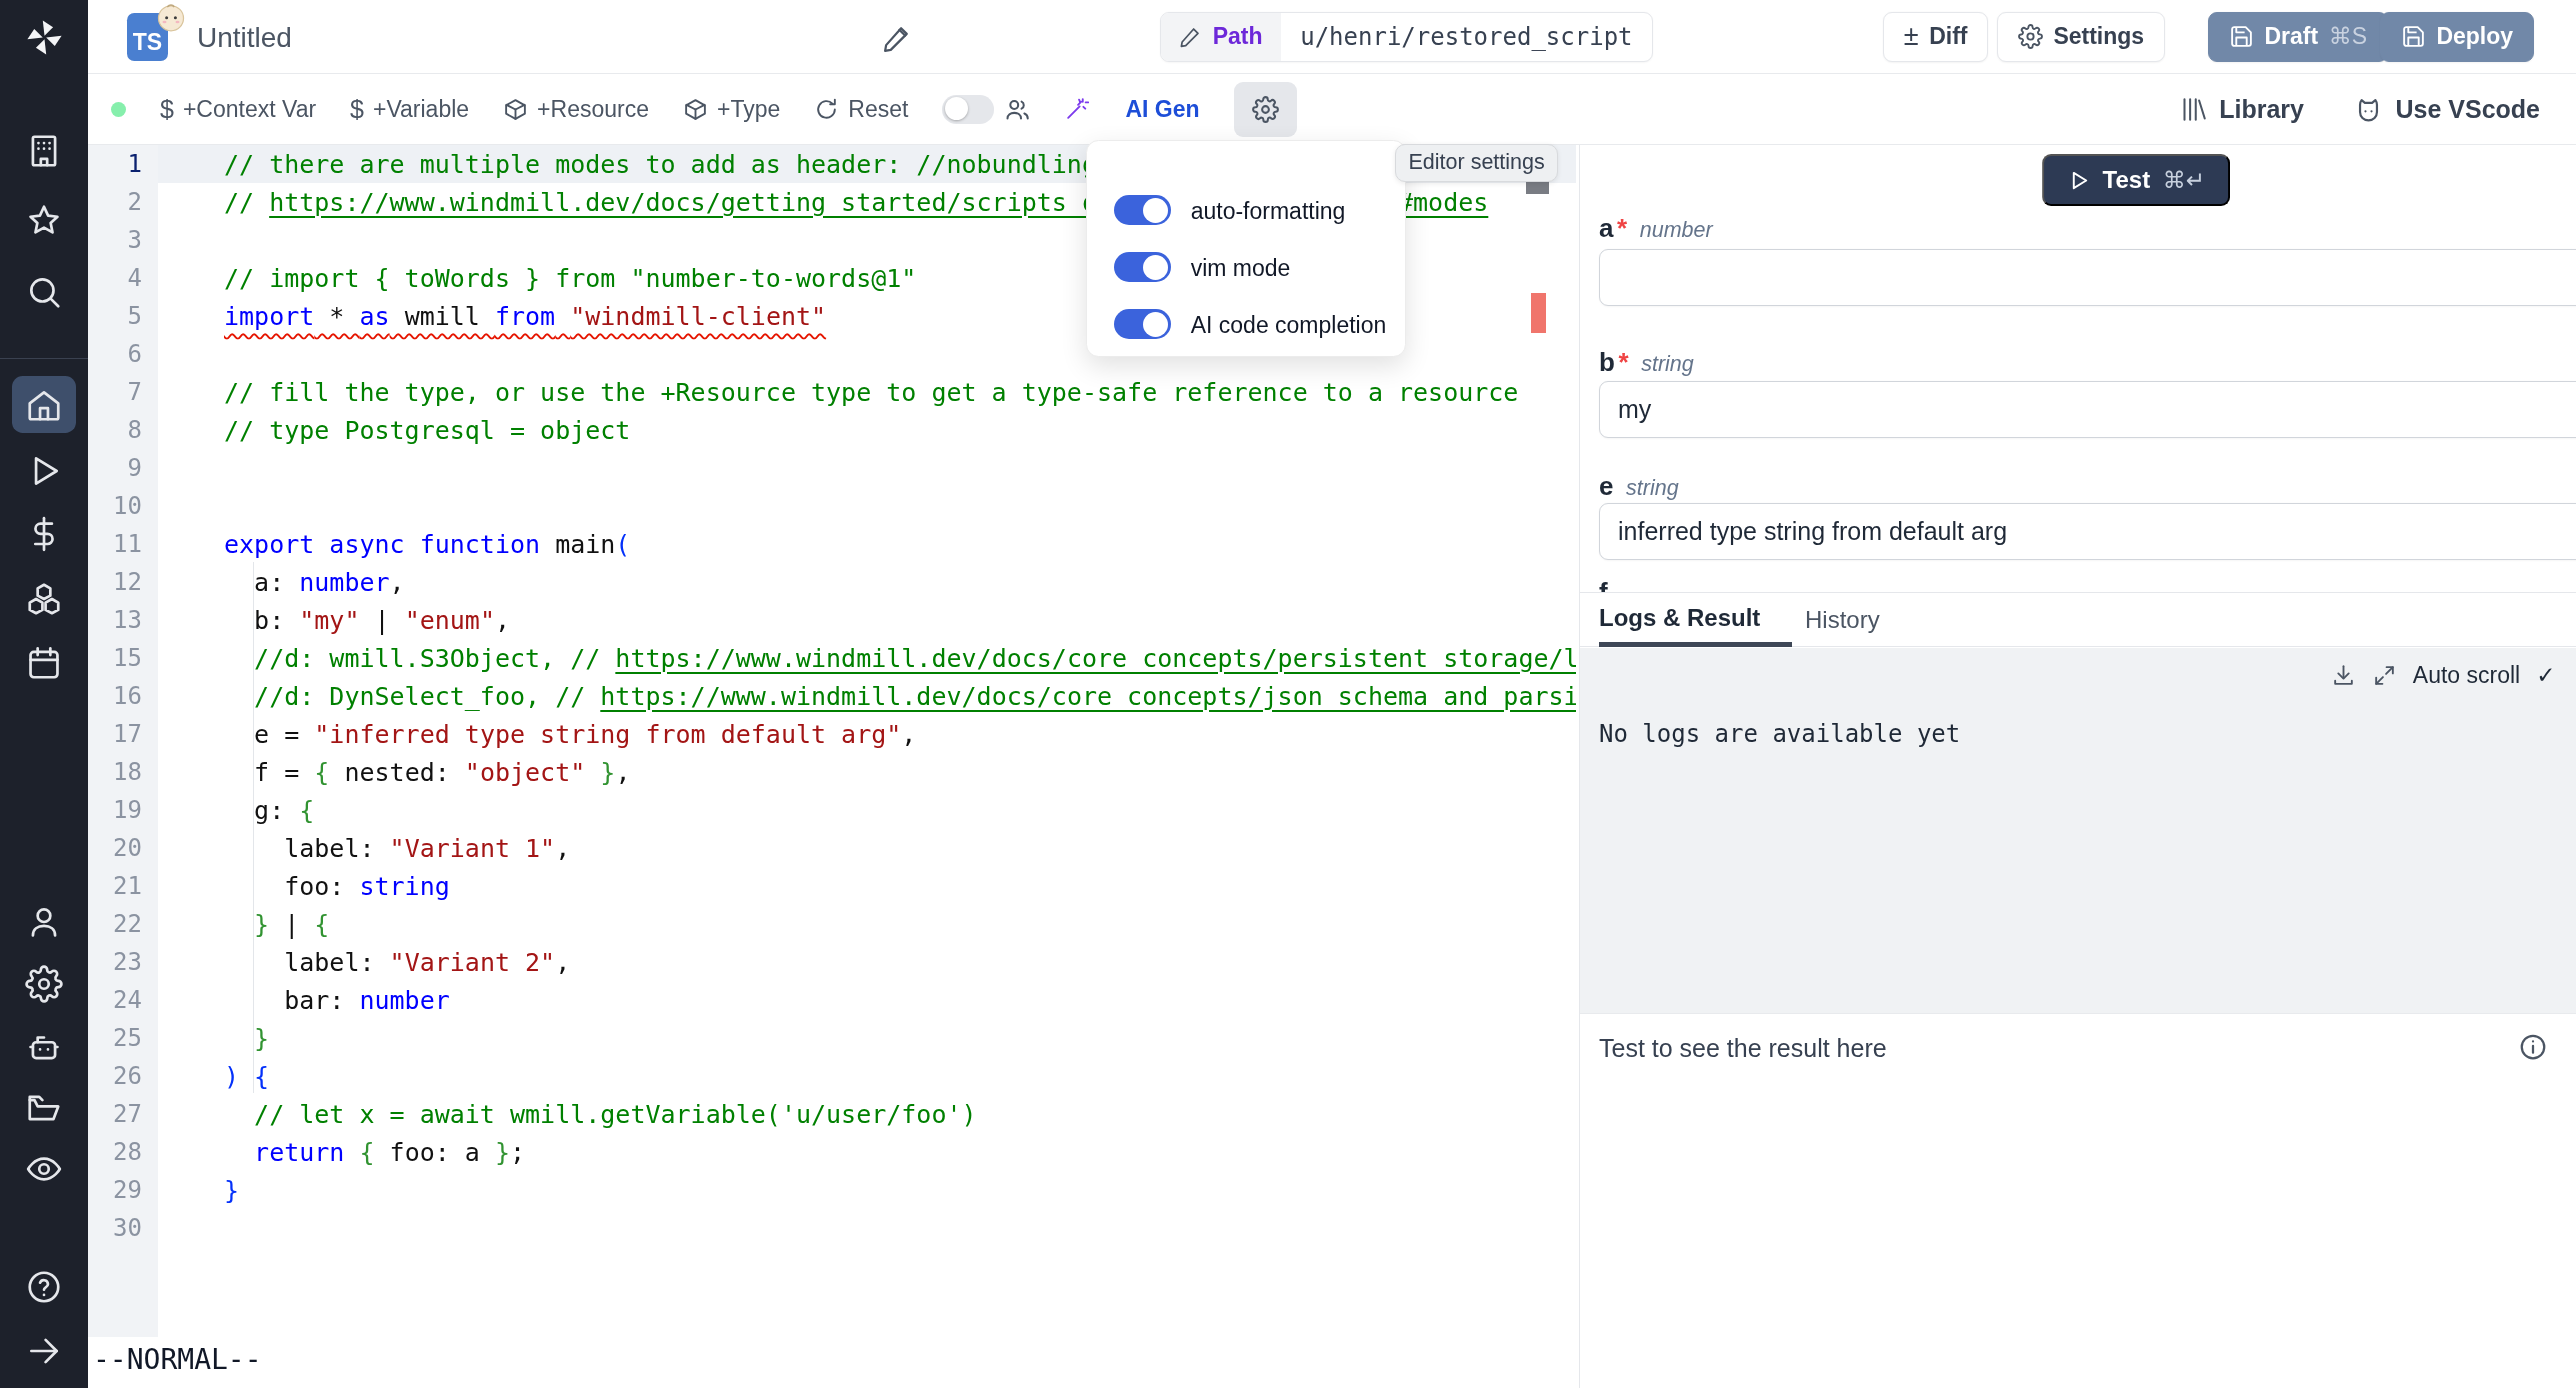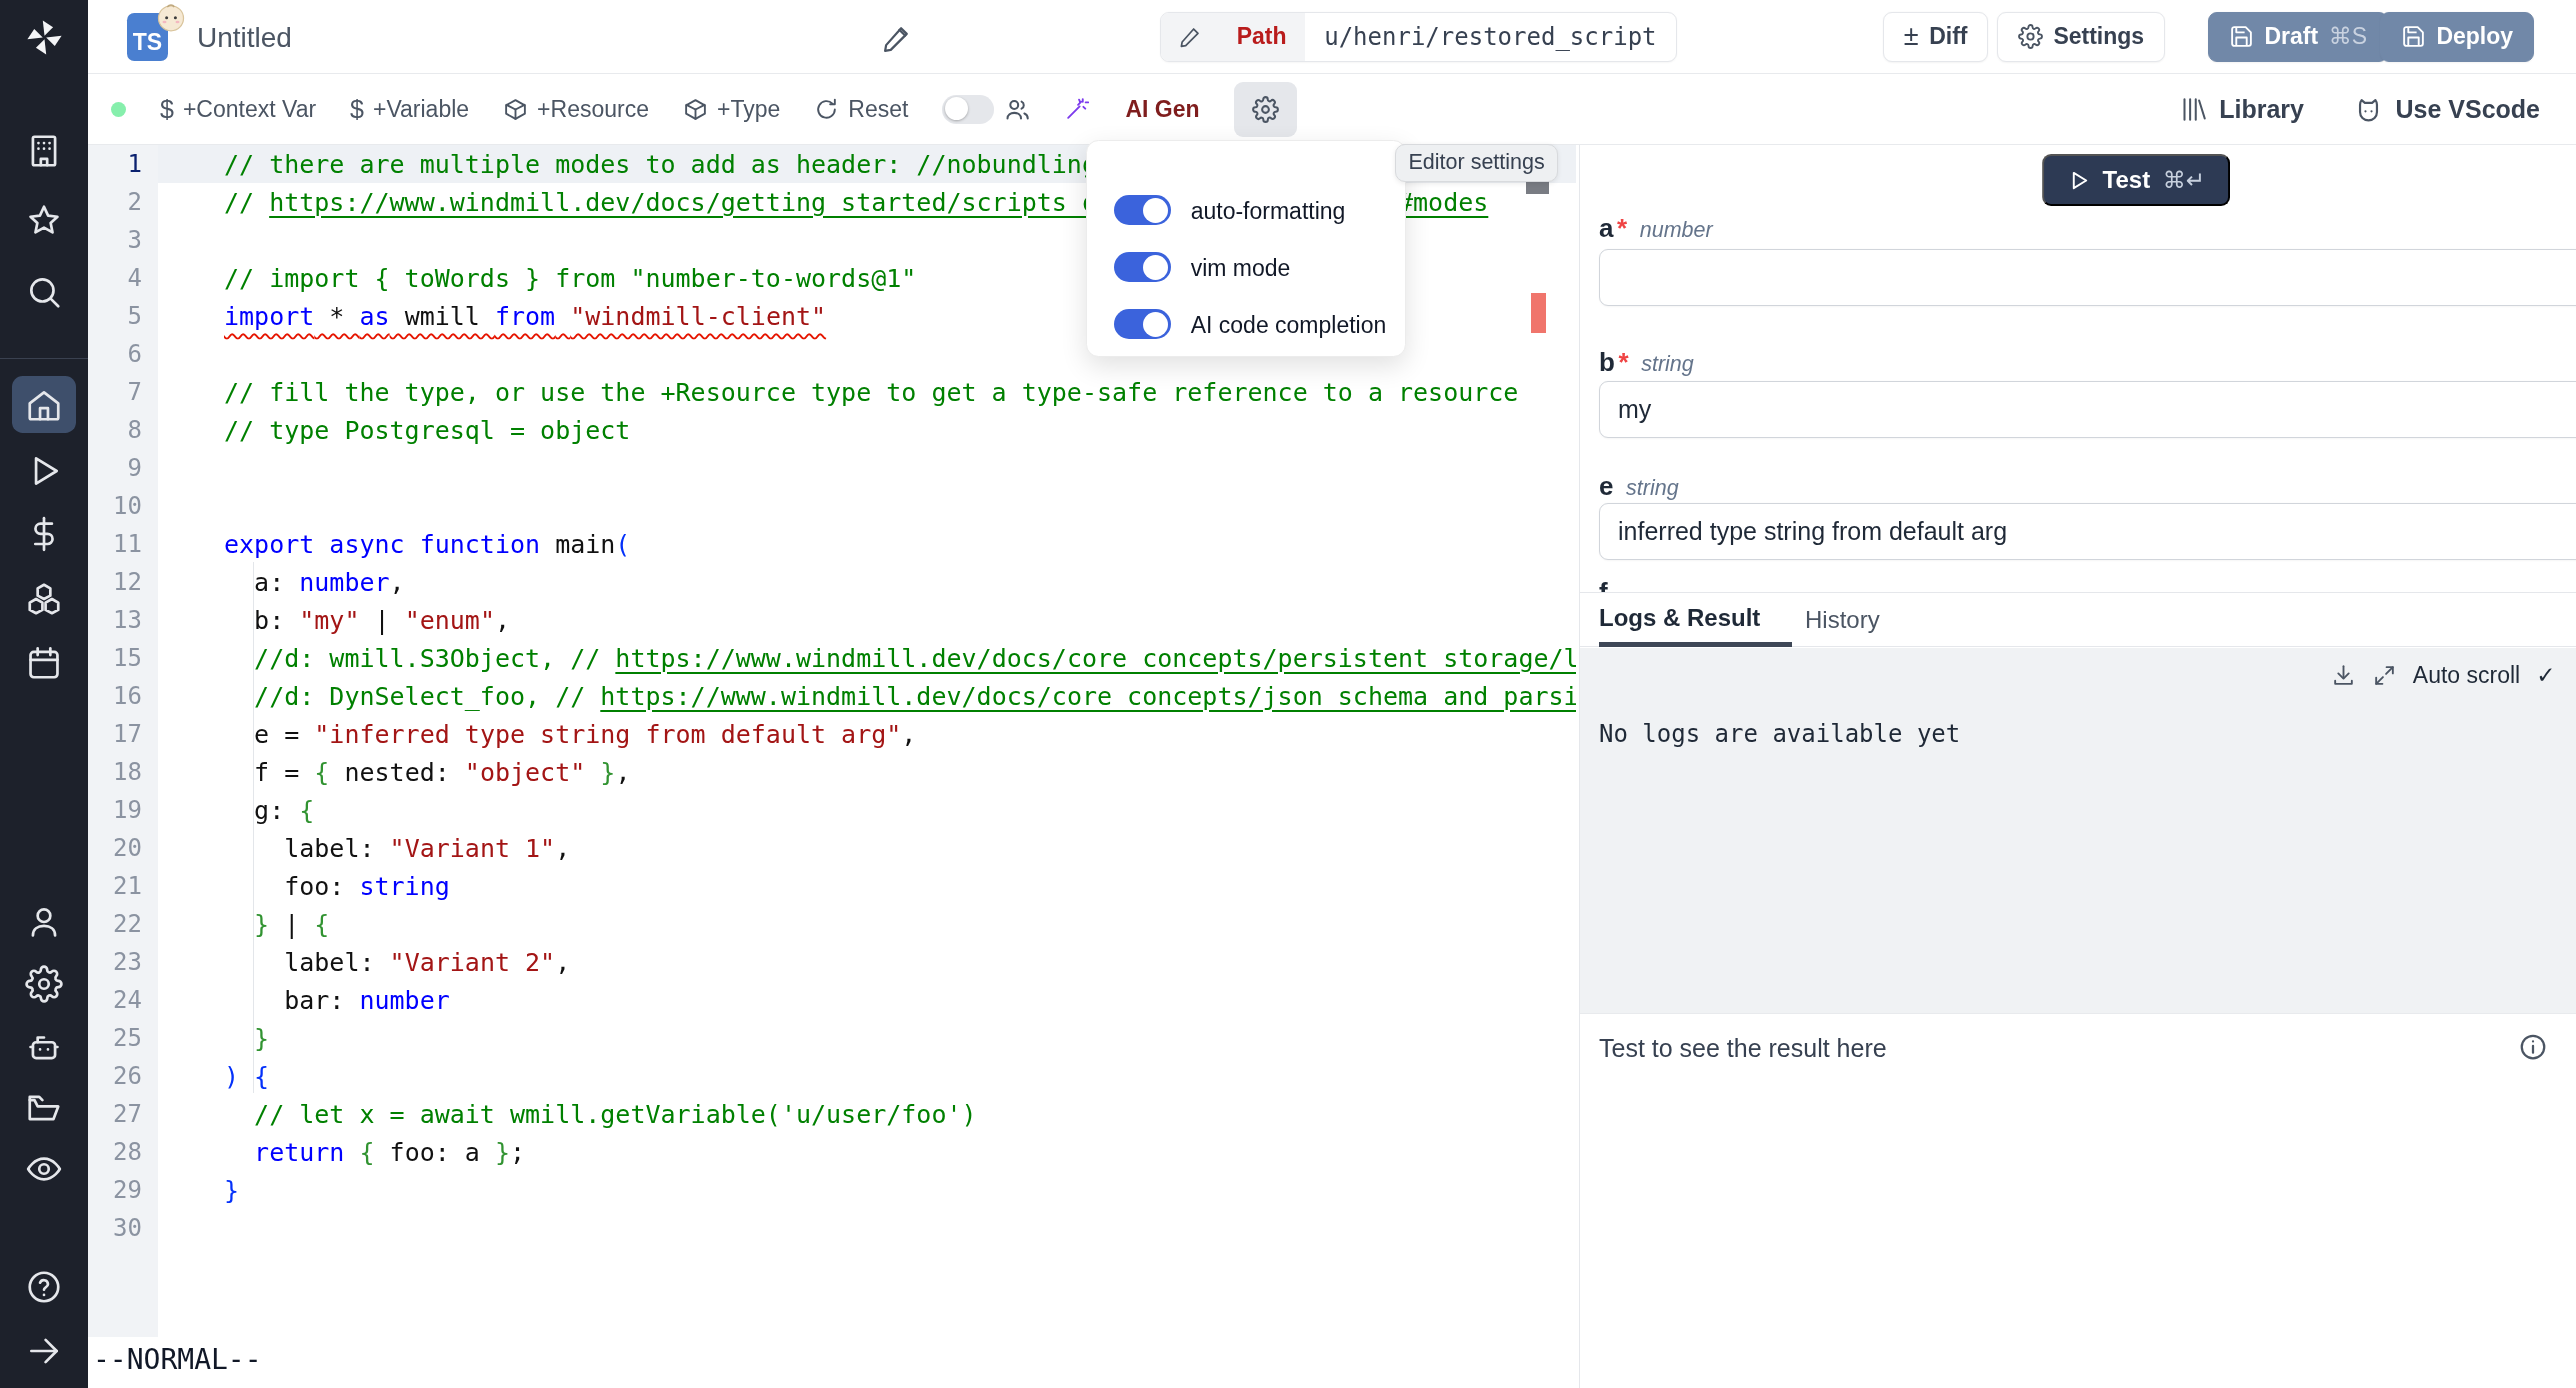--- a/index.html
+++ b/index.html
@@ -22,37 +22,37 @@
   #topbar { left:88px; top:0; width:2488px; height:74px; background:#fff; border-bottom:1.8px solid #e8eaed; z-index:30; }
   #ts-badge { left:39px; top:12.5px; width:41px; height:48px; background:#4a7fd0; border-radius:7.2px;
               color:#fff; font-weight:700; font-size:23px; display:flex; align-items:flex-end; justify-content:center; padding-bottom:4.5px;}
   #bun-emoji { left:68px; top:1.8px; width:30px; height:30px; }
   #script-title { left:109px; top:21.5px; font-size:28px; color:#4b5563; font-weight:500; }
   #title-pencil { left:794px; top:23px; }
   .icon-stroke { stroke:#4b5563; fill:none; stroke-width:1.8; stroke-linecap:round; stroke-linejoin:round; }
   #path-group { left:1072px; top:11.6px; height:50px; display:flex; align-items:stretch; border:1.8px solid #e5e7eb;
                 border-radius:9px; overflow:hidden; background:#fff; box-shadow:0 0.9px 1.8px rgba(0,0,0,.04); }
   #path-left { background:#f3f4f6; display:flex; align-items:center; gap:10.7px; padding:0 18px; }
-  #path-label { font-size:23px; font-weight:700; color:#b91c1c;margin-left:24px; }
+  #path-label { font-size:23px; font-weight:700; color:#6d28d9; }
   #path-value { display:flex; align-items:center; padding:0 19.7px; font-family:"DejaVu Sans Mono", monospace;
                 font-size:24px; color:#374151; }
   .tb-btn { position:absolute; top:11.6px; height:50px; display:flex; align-items:center; gap:10.7px; padding:0 19.7px;
             border:1.8px solid #e5e7eb; border-radius:9px; background:#fff; font-size:23px; font-weight:600; color:#374151;
             box-shadow:0 0.9px 1.8px rgba(0,0,0,.05); }
   .tb-btn.solid { background:#7188a8; border-color:#7188a8; color:#fff; }
   .kbd-light { color:#c9d2e0; font-weight:500; }
   .pm { font-size:27px; font-weight:500; color:#374151; }
 
   
   #toolbar { left:88px; top:74px; width:2488px; height:71px; background:#fff; border-bottom:1.8px solid #e8eaed;
              display:flex; align-items:center; padding:0 36px 0 23px; gap:34px; z-index:25; }
   .tool-item { display:flex; align-items:center; gap:9px; font-size:23px; color:#4b5563; font-weight:500; white-space:nowrap; }
   #status-dot { width:15px; height:15px; border-radius:50%; background:#86efac; }
   .dollar-glyph { font-size:25px; color:#4b5563; font-weight:500; }
-  #ai-gen { color:#7f1d1d; font-weight:600;gap:36px; }
+  #ai-gen { color:#1d4ed8; font-weight:600;gap:36px; }
   #gear-btn { width:63px; height:55px; background:#e5e7eb; border-radius:9px; display:flex; align-items:center; justify-content:center; }
   #toolbar-right { margin-left:auto; display:flex; align-items:center; gap:50px; }
   .tool-right-item { display:flex; align-items:center; gap:12.5px; font-size:25px; color:#374151; font-weight:600; }
   .mini-toggle { width:52px; height:29px; border-radius:14.3px; background:#e5e7eb; position:relative; }
   .mini-toggle .knob { position:absolute; left:2.7px; top:2.7px; width:23px; height:23px; border-radius:50%; background:#fff;
                        box-shadow:0 0.9px 2.7px rgba(0,0,0,.3); }
 
   
   #gutter-bg { left:88px; top:145px; width:70px; height:1192px; background:#f1f3f6; }
   #code { left:88px; top:145px; width:1488px; height:1192px; overflow:hidden;

